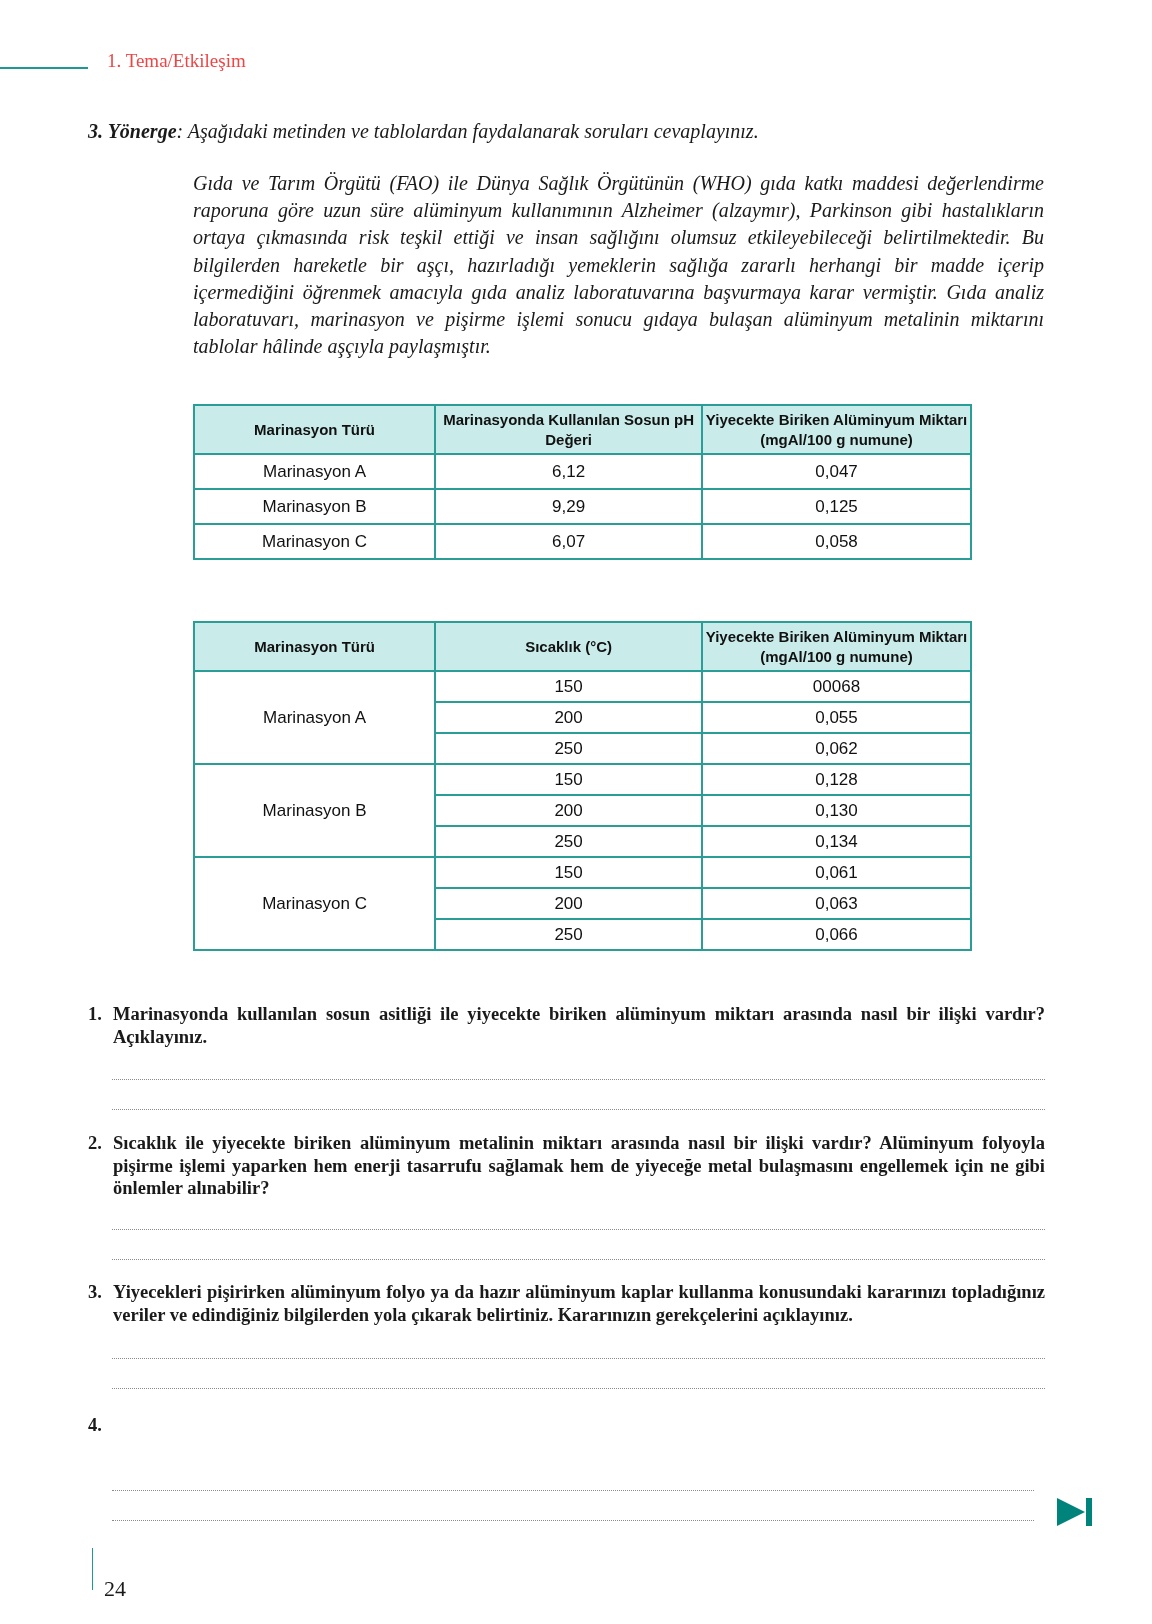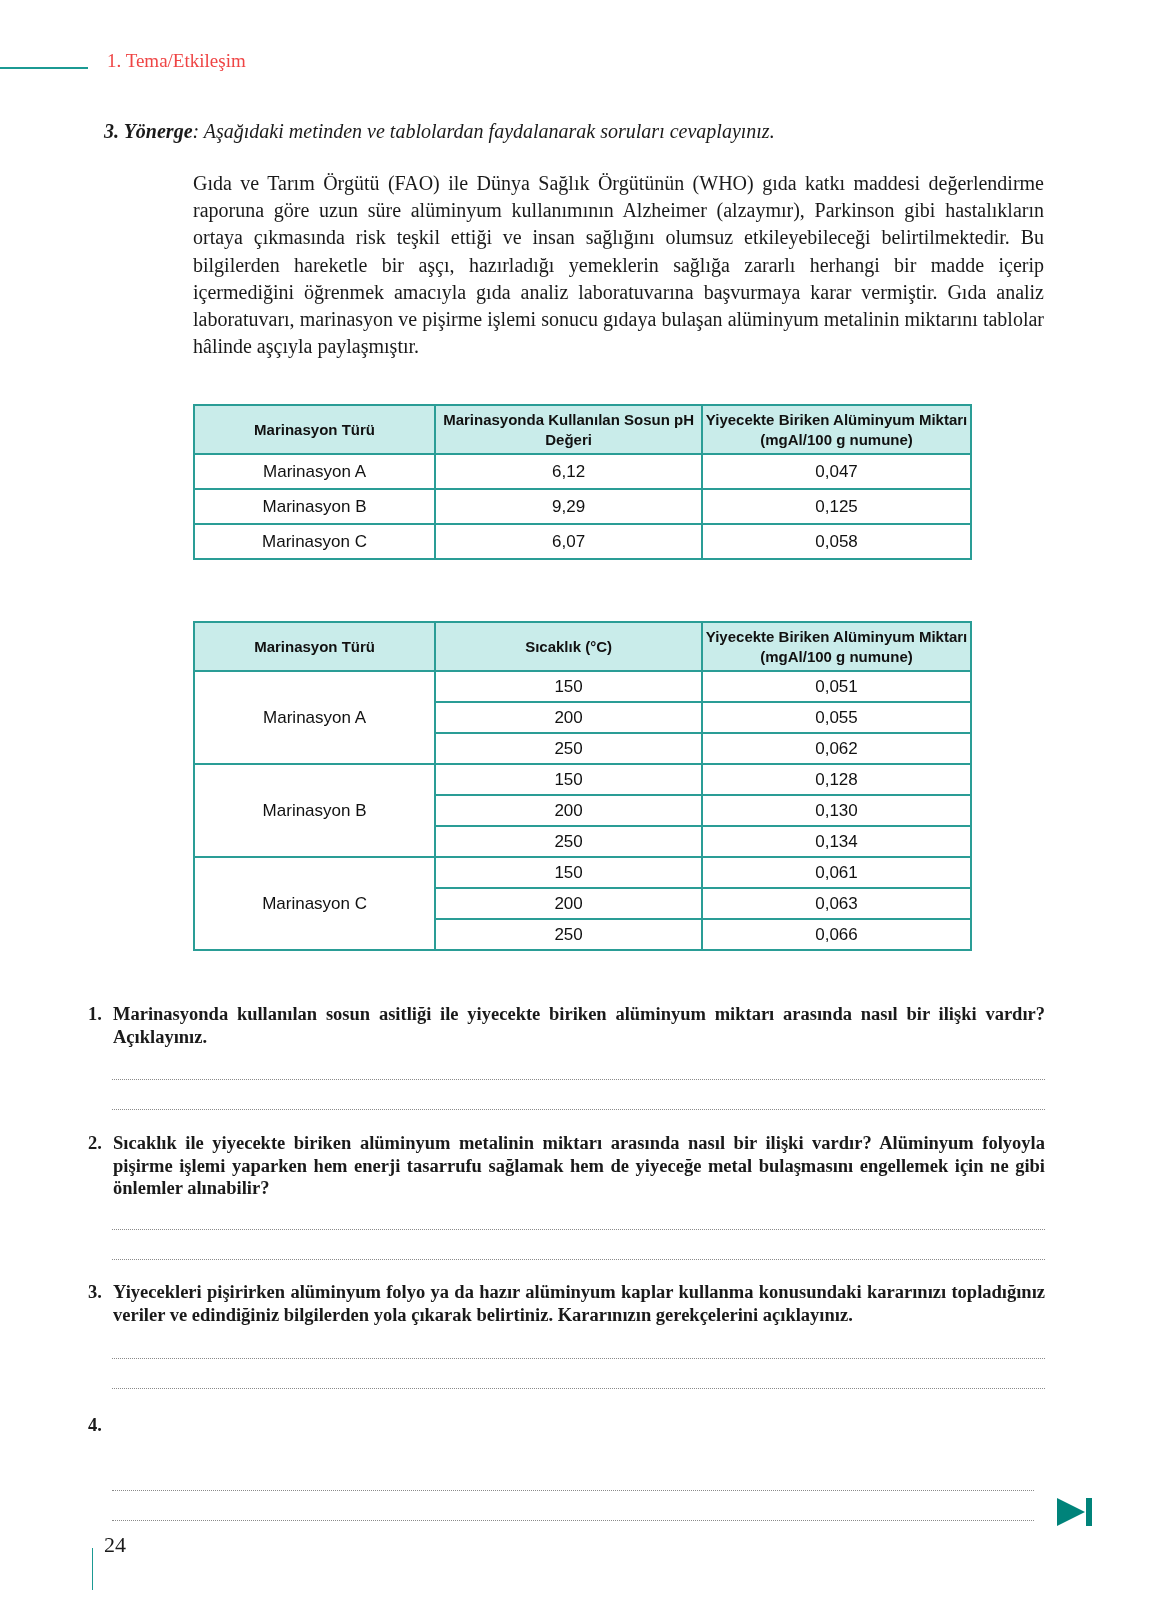--- a/index.html
+++ b/index.html
@@ -3,23 +3,23 @@
 <meta charset="utf-8">
 <style>
   html, body { margin:0; padding:0; background:#ffffff; }
   body { width:1152px; height:1624px; position:relative; overflow:hidden;
          font-family:"DejaVu Serif", serif; color:#1a1a1a; }
   .abs { position:absolute; }
   
   .hdr-line { left:0; top:67px; width:88px; height:2px; background:#1b9a93; }
   .hdr-text { left:95px; top:50px; font-family:"Liberation Serif", serif; font-size:19px; color:#ef4444;margin-left:12px; }
   
-  .yonerge { left:88px; top:120px; font-family:"Liberation Serif", serif; font-size:20px; font-style:italic;margin-left:16px; }
+  .yonerge { left:88px; top:120px; font-family:"Liberation Serif", serif; font-size:20px; font-style:italic; }
   .yonerge b { font-weight:bold; }
-  .para { left:193px; top:170px; width:851px; font-family:"Liberation Serif", serif; 
+  .para { left:193px; top:170px; width:851px; font-family:"Liberation Serif", serif; font-style:italic;
           font-size:20px; line-height:27.2px; text-align:justify; }
   
   table.dt { position:absolute; left:193px; width:779px; border-collapse:collapse;
              font-family:"Liberation Sans", sans-serif; color:#111; }
   table.dt td, table.dt th { border:2px solid #2a9d96; text-align:center; padding:0; }
   table.dt th { background:#c9ecea; font-weight:bold; font-size:15px; line-height:20px; }
   table.dt td { font-size:17px; }
   #t1 { top:404px; }
   #t1 th { height:47px; }
   #t1 td { height:33px; }
@@ -29,21 +29,21 @@
   .c1 { width:240px; } .c2 { width:266px; } .c3 { width:268px; }
   
   .q { left:88px; width:957px; font-family:"Liberation Serif", serif; font-size:18.5px; font-weight:bold;
        line-height:22.5px; text-align:justify; }
   .q .num { position:absolute; left:0; top:0; }
   .q .txt { margin-left:25px; }
   .q .plain { font-weight:normal; }
   .dots { left:112px; width:933px; height:0; border-top:1px dotted #8a8a8a; }
   
   .pg-bar { left:92px; top:1548px; width:1px; height:42px; background:#1b9a93; }
-  .pg-num { left:104px; top:1532px; font-family:"Liberation Serif", serif; font-size:22px; }
+  .pg-num { left:104px; top:1576px; font-family:"Liberation Serif", serif; font-size:22px; }
   .next { left:1055px; top:1496px; width:40px; height:32px; cursor:pointer; }
 </style>
 </head>
 <body>
 
 <div class="abs hdr-line"></div>
 <div class="abs hdr-text">1. Tema/Etkileşim</div>
 
 <div class="abs yonerge"><b>3. Yönerge</b><span>: Aşağıdaki metinden ve tablolardan faydalanarak soruları cevaplayınız.</span></div>
 
@@ -77,21 +77,21 @@
 <table class="dt" id="t2">
   <tbody>
       <tr>
     <th class="c1">Marinasyon Türü</th>
     <th class="c2">Sıcaklık (°C)</th>
     <th class="c3">Yiyecekte Biriken Alüminyum Miktarı (mgAl/100 g numune)</th>
   </tr>
   <tr>
     <td rowspan="3">Marinasyon A</td>
     <td>150</td>
-    <td>0,051</td>
+    <td>00068</td>
   </tr>
   <tr>
     <td>200</td>
     <td>0,055</td>
   </tr>
   <tr>
     <td>250</td>
     <td>0,062</td>
   </tr>
   <tr>

